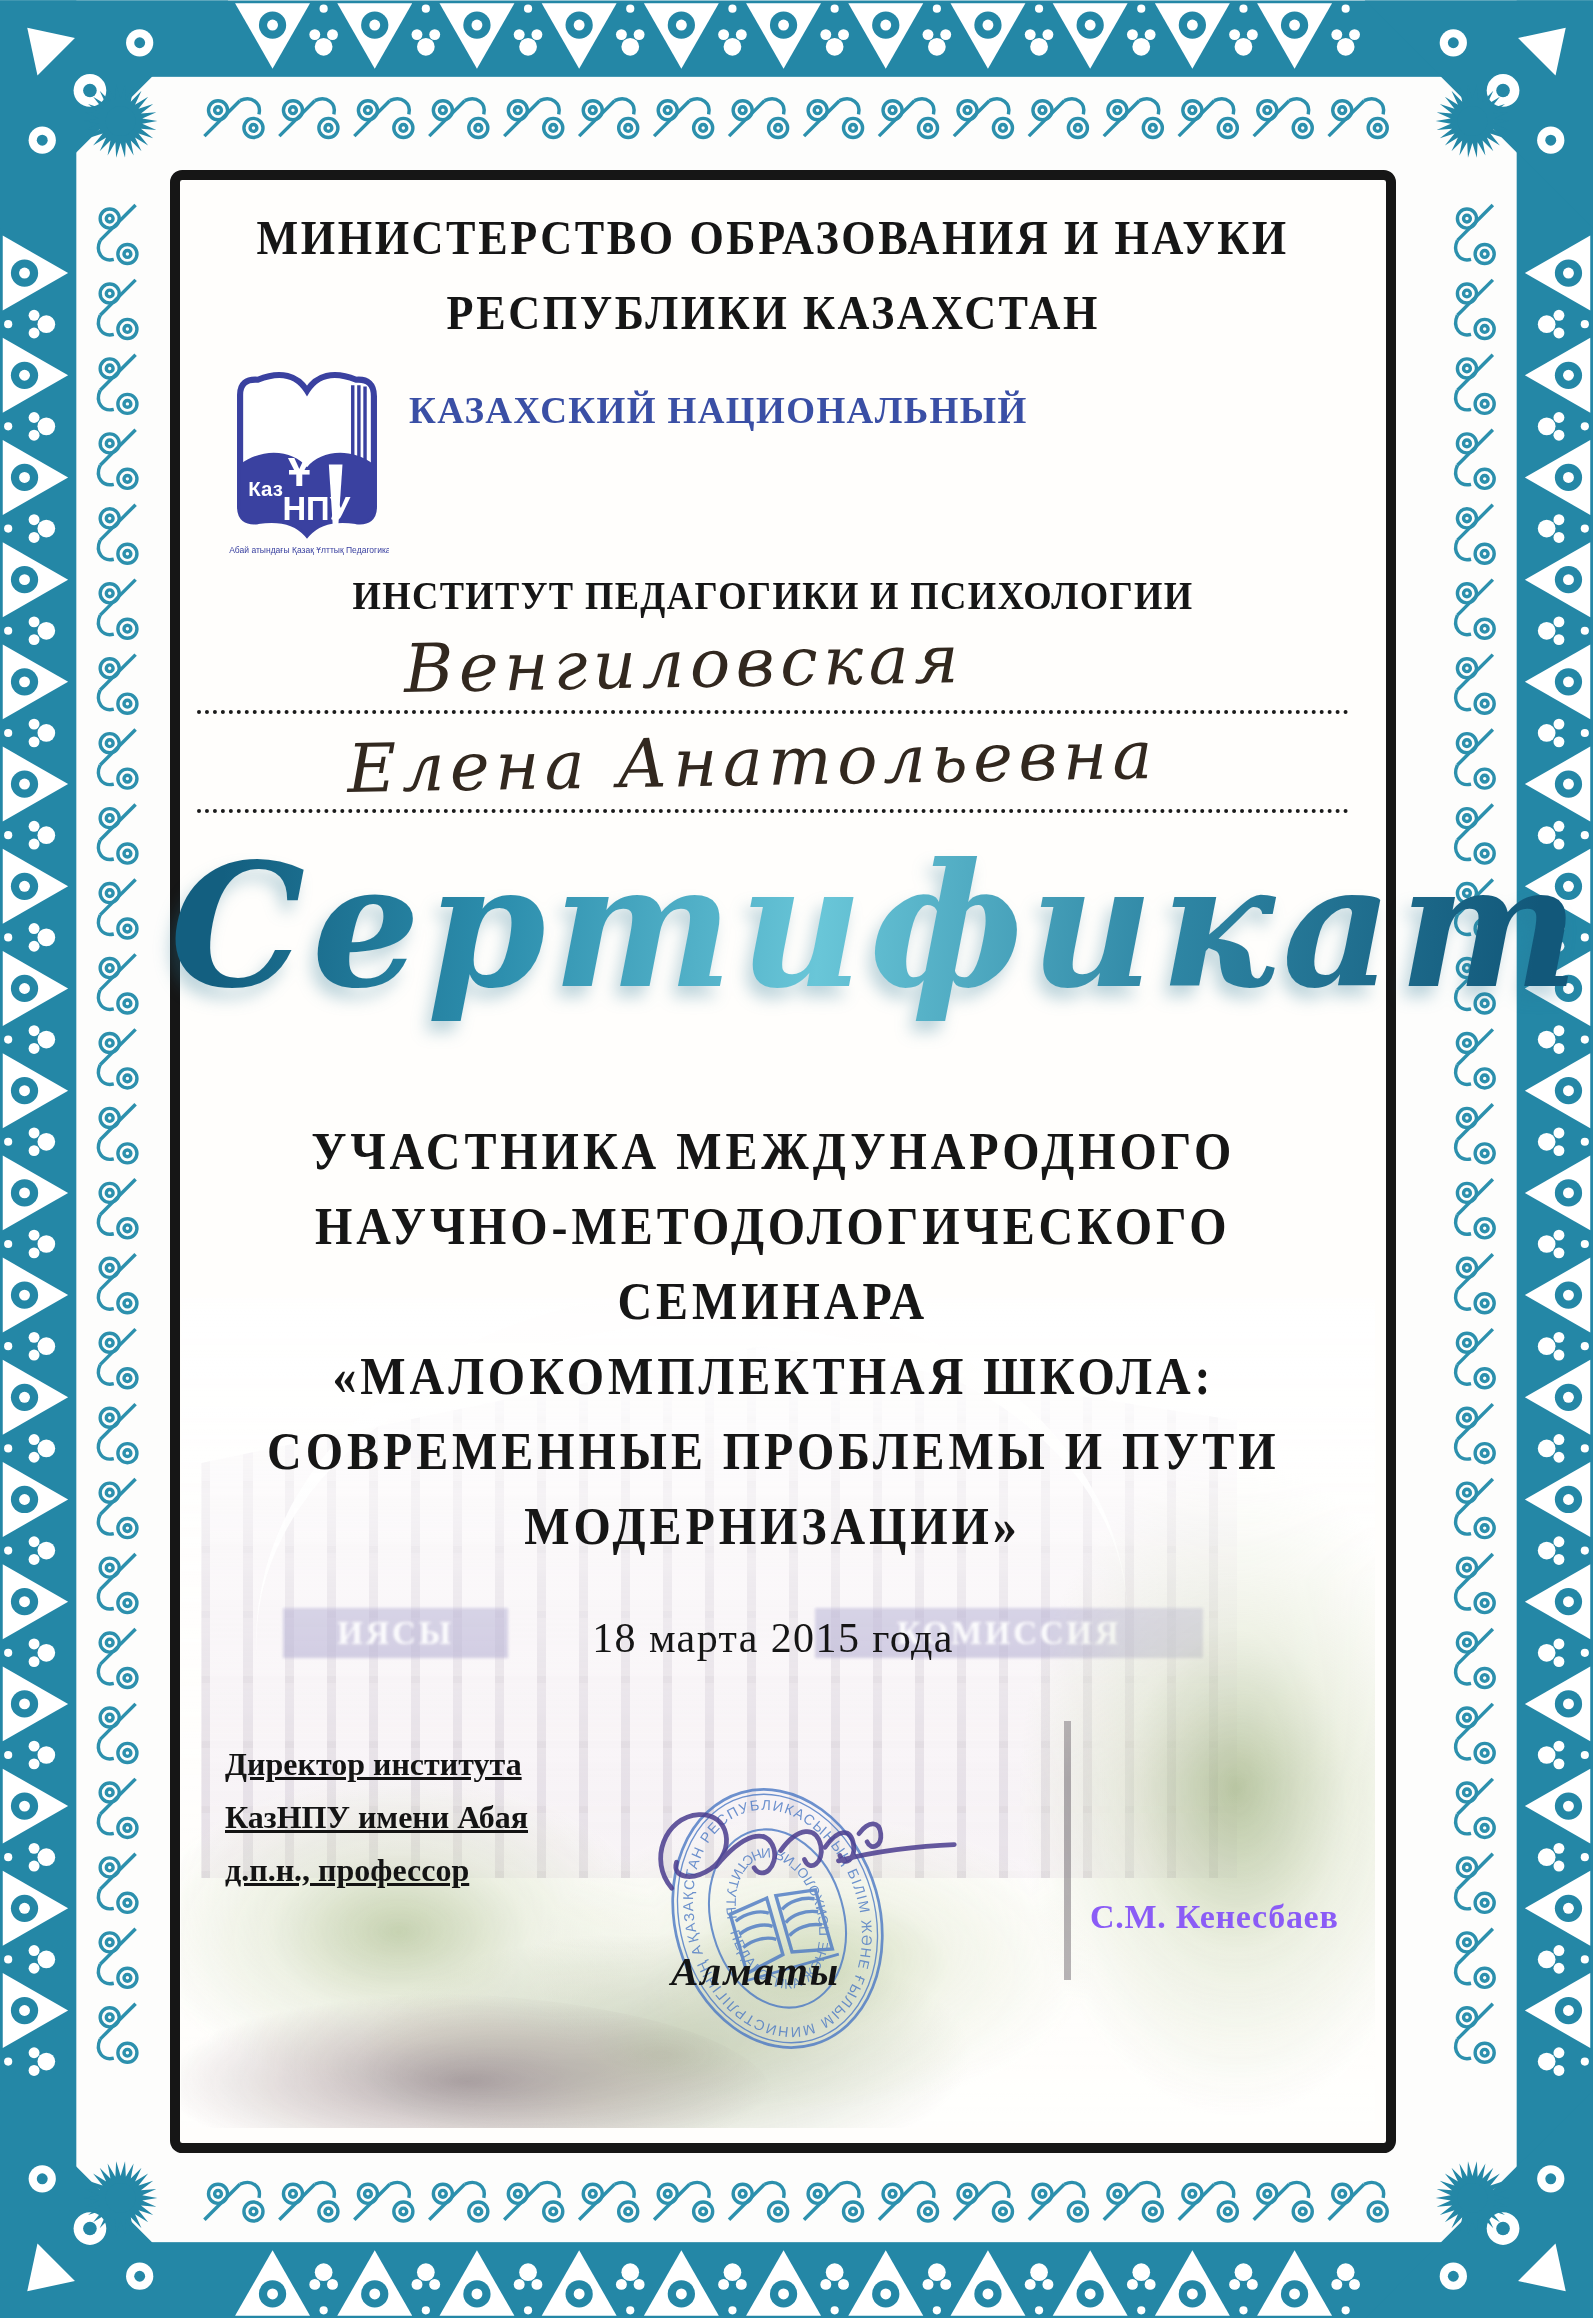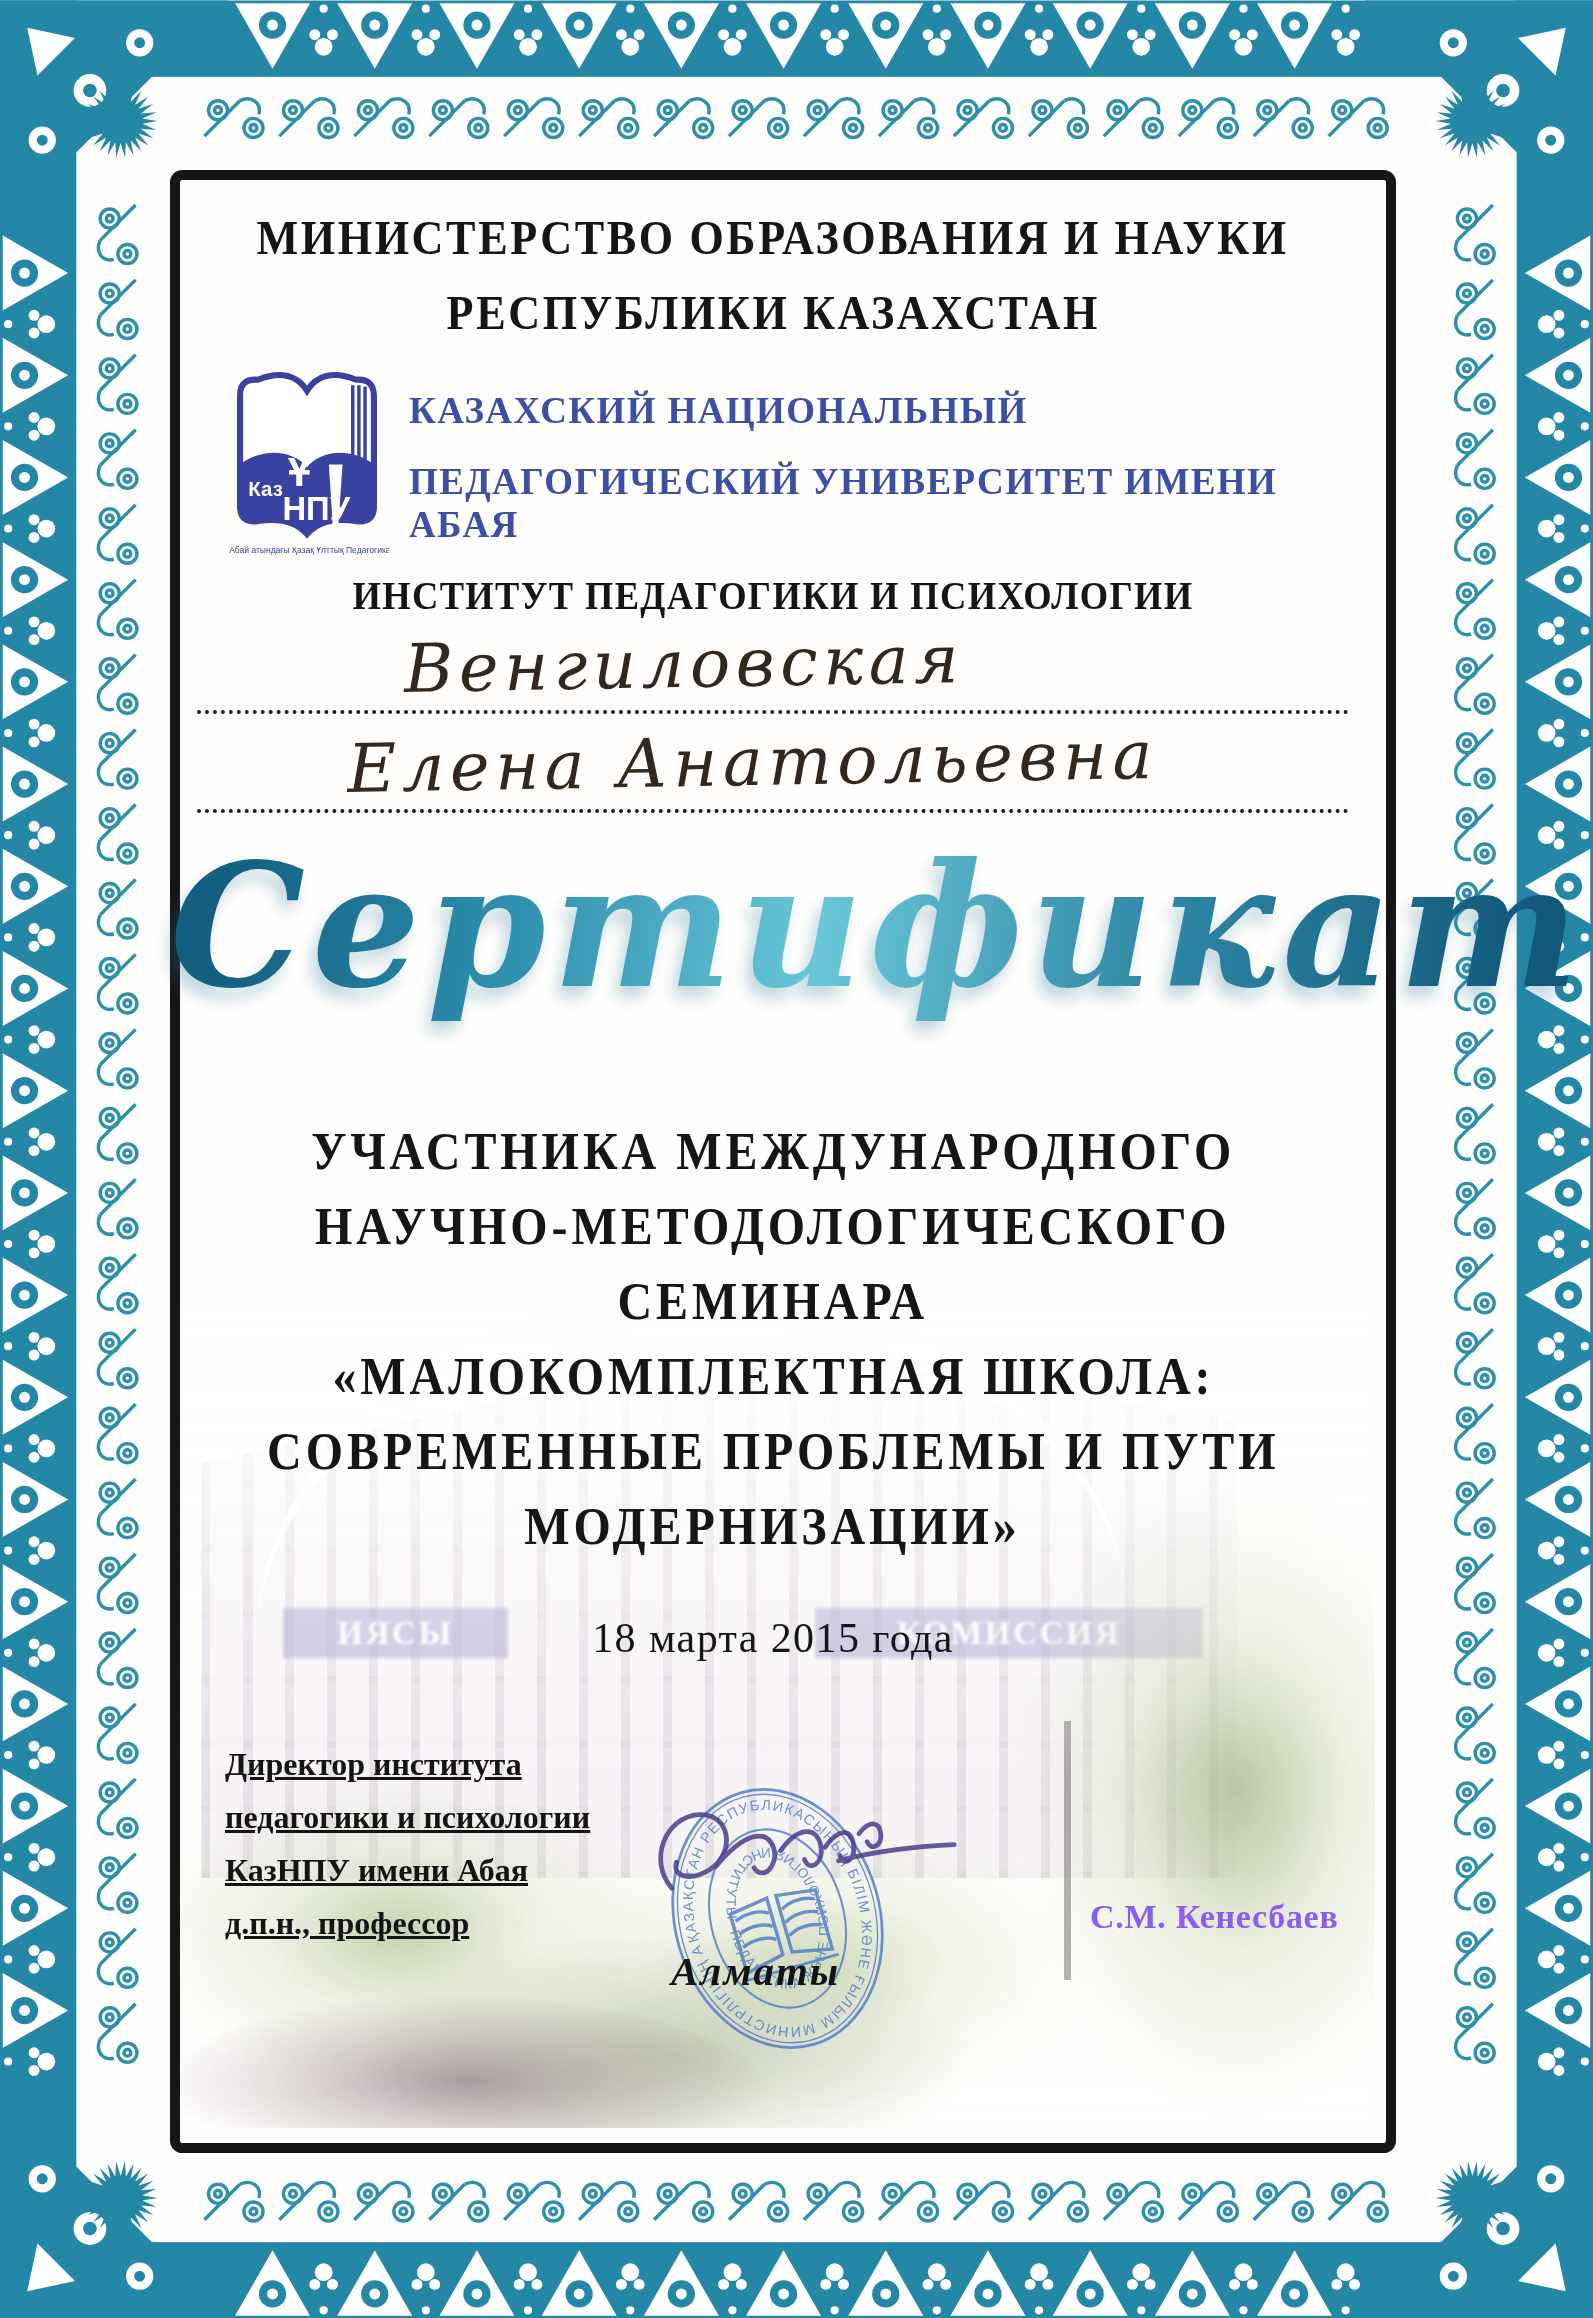--- a/index.html
+++ b/index.html
@@ -1247,21 +1247,20 @@
         <path d="M22 150 C60 122 102 132 120 154 C138 132 180 122 218 150 L218 212 Q218 236 192 233 C160 228 136 234 120 252 C104 234 80 228 48 233 Q22 236 22 212 Z" fill="#3a41a0"></path>
         <path d="M152 150 L172 150 L166 238 L158 244 Z" fill="#ffffff"></path>
         <text x="34" y="196" font-size="30" font-weight="bold" fill="#ffffff" font-family="Liberation Sans, sans-serif">Каз</text>
         <text x="92" y="182" font-size="60" font-weight="bold" fill="#ffffff" font-family="Liberation Sans, sans-serif">Ұ</text>
         <text x="84" y="232" font-size="48" font-weight="bold" fill="#ffffff" font-family="Liberation Sans, sans-serif">НПУ</text>
         <text x="6" y="280" font-size="12.5" fill="#3a41a0" font-family="Liberation Sans, sans-serif">Абай атындағы Қазақ Ұлттық Педагогикалық Университеті</text>
       </g>
     </svg>
 
     <div class="univ" style="top:219px">КАЗАХСКИЙ НАЦИОНАЛЬНЫЙ</div>
-    <div class="univ" style="top:290px">ПЕДАГОГИЧЕСКИЙ УНИВЕРСИТЕТ ИМЕНИ АБАЯ</div>
 
     <div class="ctr institute" style="top:403px">
       <span class="cond">ИНСТИТУТ ПЕДАГОГИКИ И ПСИХОЛОГИИ</span>
     </div>
 
     <div class="ctr hand" style="top:455px;transform:translateX(-89px) rotate(-1deg)">Венгиловская</div>
     <div class="dotline" style="top:540px"></div>
 
     <div class="ctr hand" style="top:553px;transform:translateX(-20.4px) rotate(-1deg)">Елена Анатольевна</div>
     <div class="dotline" style="top:639px"></div>
@@ -1280,21 +1279,20 @@
       <span class="cond">«МАЛОКОМПЛЕКТНАЯ ШКОЛА:</span></div>
     <div class="ctr bodyline" style="top:1244px">
       <span class="cond">СОВРЕМЕННЫЕ ПРОБЛЕМЫ И ПУТИ</span></div>
     <div class="ctr bodyline" style="top:1319px">
       <span class="cond">МОДЕРНИЗАЦИИ»</span></div>
 
     <div class="ctr date" style="top:1444px">18 марта 2015 года</div>
 
     <div class="director" style="top:1568px">
       <div>Директор института</div>
-      <div>педагогики и психологии</div>
       <div>КазНПУ имени Абая</div>
       <div>д.п.н., профессор</div>
     </div>
 
     <div class="signer" style="top:1728px">С.М. Кенесбаев</div>
     <div class="city" style="top:1777px">Алматы</div>
   </div>
 </div>
 
 

